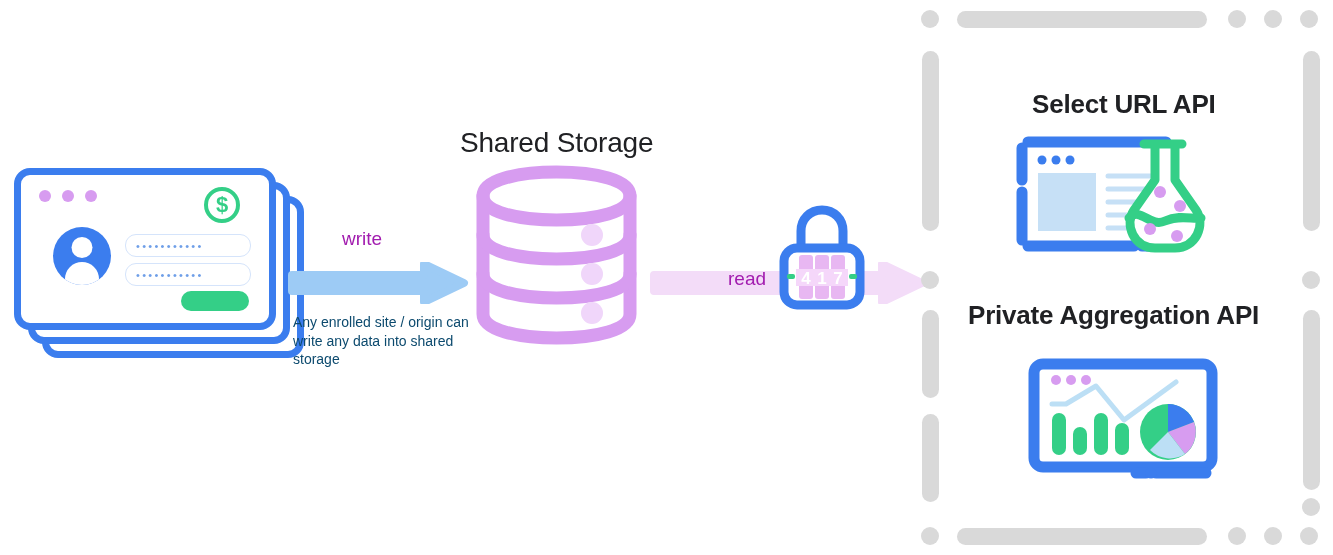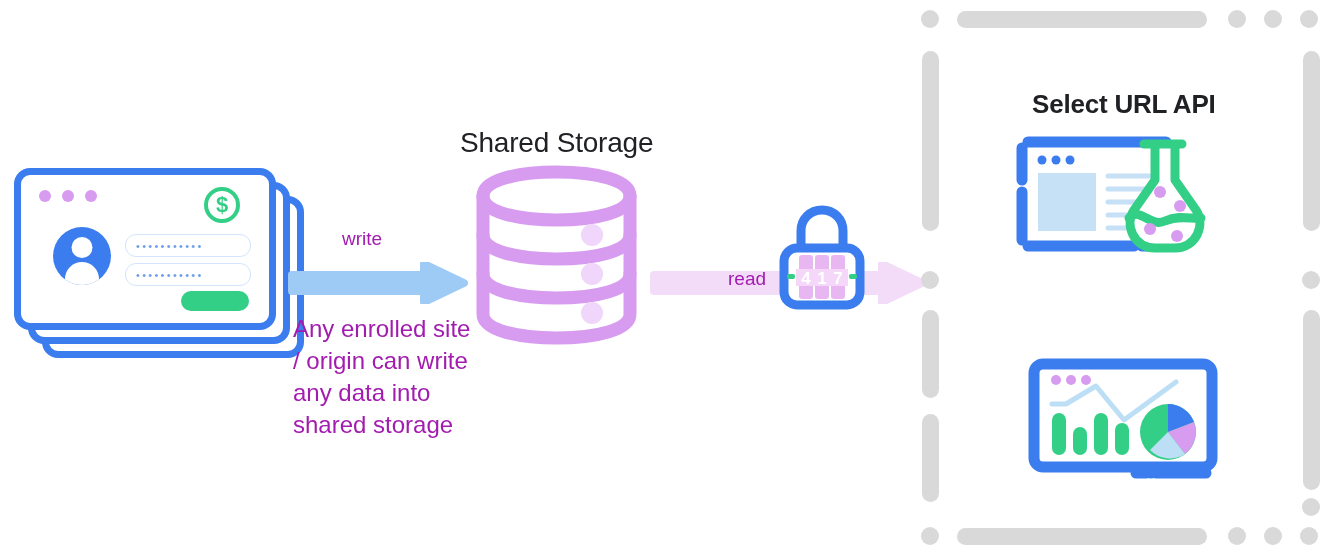--- a/index.html
+++ b/index.html
@@ -81,23 +81,23 @@
     position: absolute;
     font-size: 19px;
     color: #a21caf;
     white-space: nowrap;
   }
   #write-label { left: 342px; top: 228px; }
   #read-label  { left: 728px; top: 226px; margin-top: 42px; }
 
   .caption {
     position: absolute;
-    font-size: 24px;
+    font-size: 14px;
     line-height: 1.33;
-    color: #a21caf;
+    color: #0c4a6e;
     white-space: pre-line;
   }
   #write-caption { left: 293px; top: 313px; width: 180px; }
   #read-caption  { left: 663px; top: 320px; width: 245px; }
 
   
   #storage-title {
     position: absolute; left: 460px; top: 127px;
     font-size: 28px; font-weight: normal; color: #202124; white-space: nowrap;
     letter-spacing: -0.2px;
@@ -246,20 +246,21 @@
       <path d="M113,82 C124,70 134,92 149,85 C164,78 178,84 185,82" fill="none" stroke="#34cf87" stroke-width="9" stroke-linecap="round"></path>
       <g fill="#d79cf0">
         <circle cx="144" cy="56" r="6"></circle>
         <circle cx="164" cy="70" r="6"></circle>
         <circle cx="134" cy="93" r="6"></circle>
         <circle cx="161" cy="100" r="6"></circle>
       </g>
     </g>
   </svg>
 
+  <div id="private-agg-title" class="api-title">Private Aggregation API</div>
   <svg id="private-agg-icon" class="abs" viewBox="0 0 190 122">
     <rect x="6" y="6" width="178" height="103" rx="9" fill="#ffffff" stroke="#3b7dee" stroke-width="11"></rect>
     <path d="M108,115 H118 M128,115 H178" fill="none" stroke="#3b7dee" stroke-width="11" stroke-linecap="round"></path>
     <circle cx="123" cy="115" r="5.5" fill="#3b7dee"></circle>
     <g fill="#d79cf0">
       <circle cx="28" cy="22" r="5"></circle>
       <circle cx="43" cy="22" r="5"></circle>
       <circle cx="58" cy="22" r="5"></circle>
     </g>
     <path d="M24,46 H38 L68,28 L96,62 L148,24" fill="none" stroke="#bcdff5" stroke-width="5" stroke-linecap="round" stroke-linejoin="round"></path>

